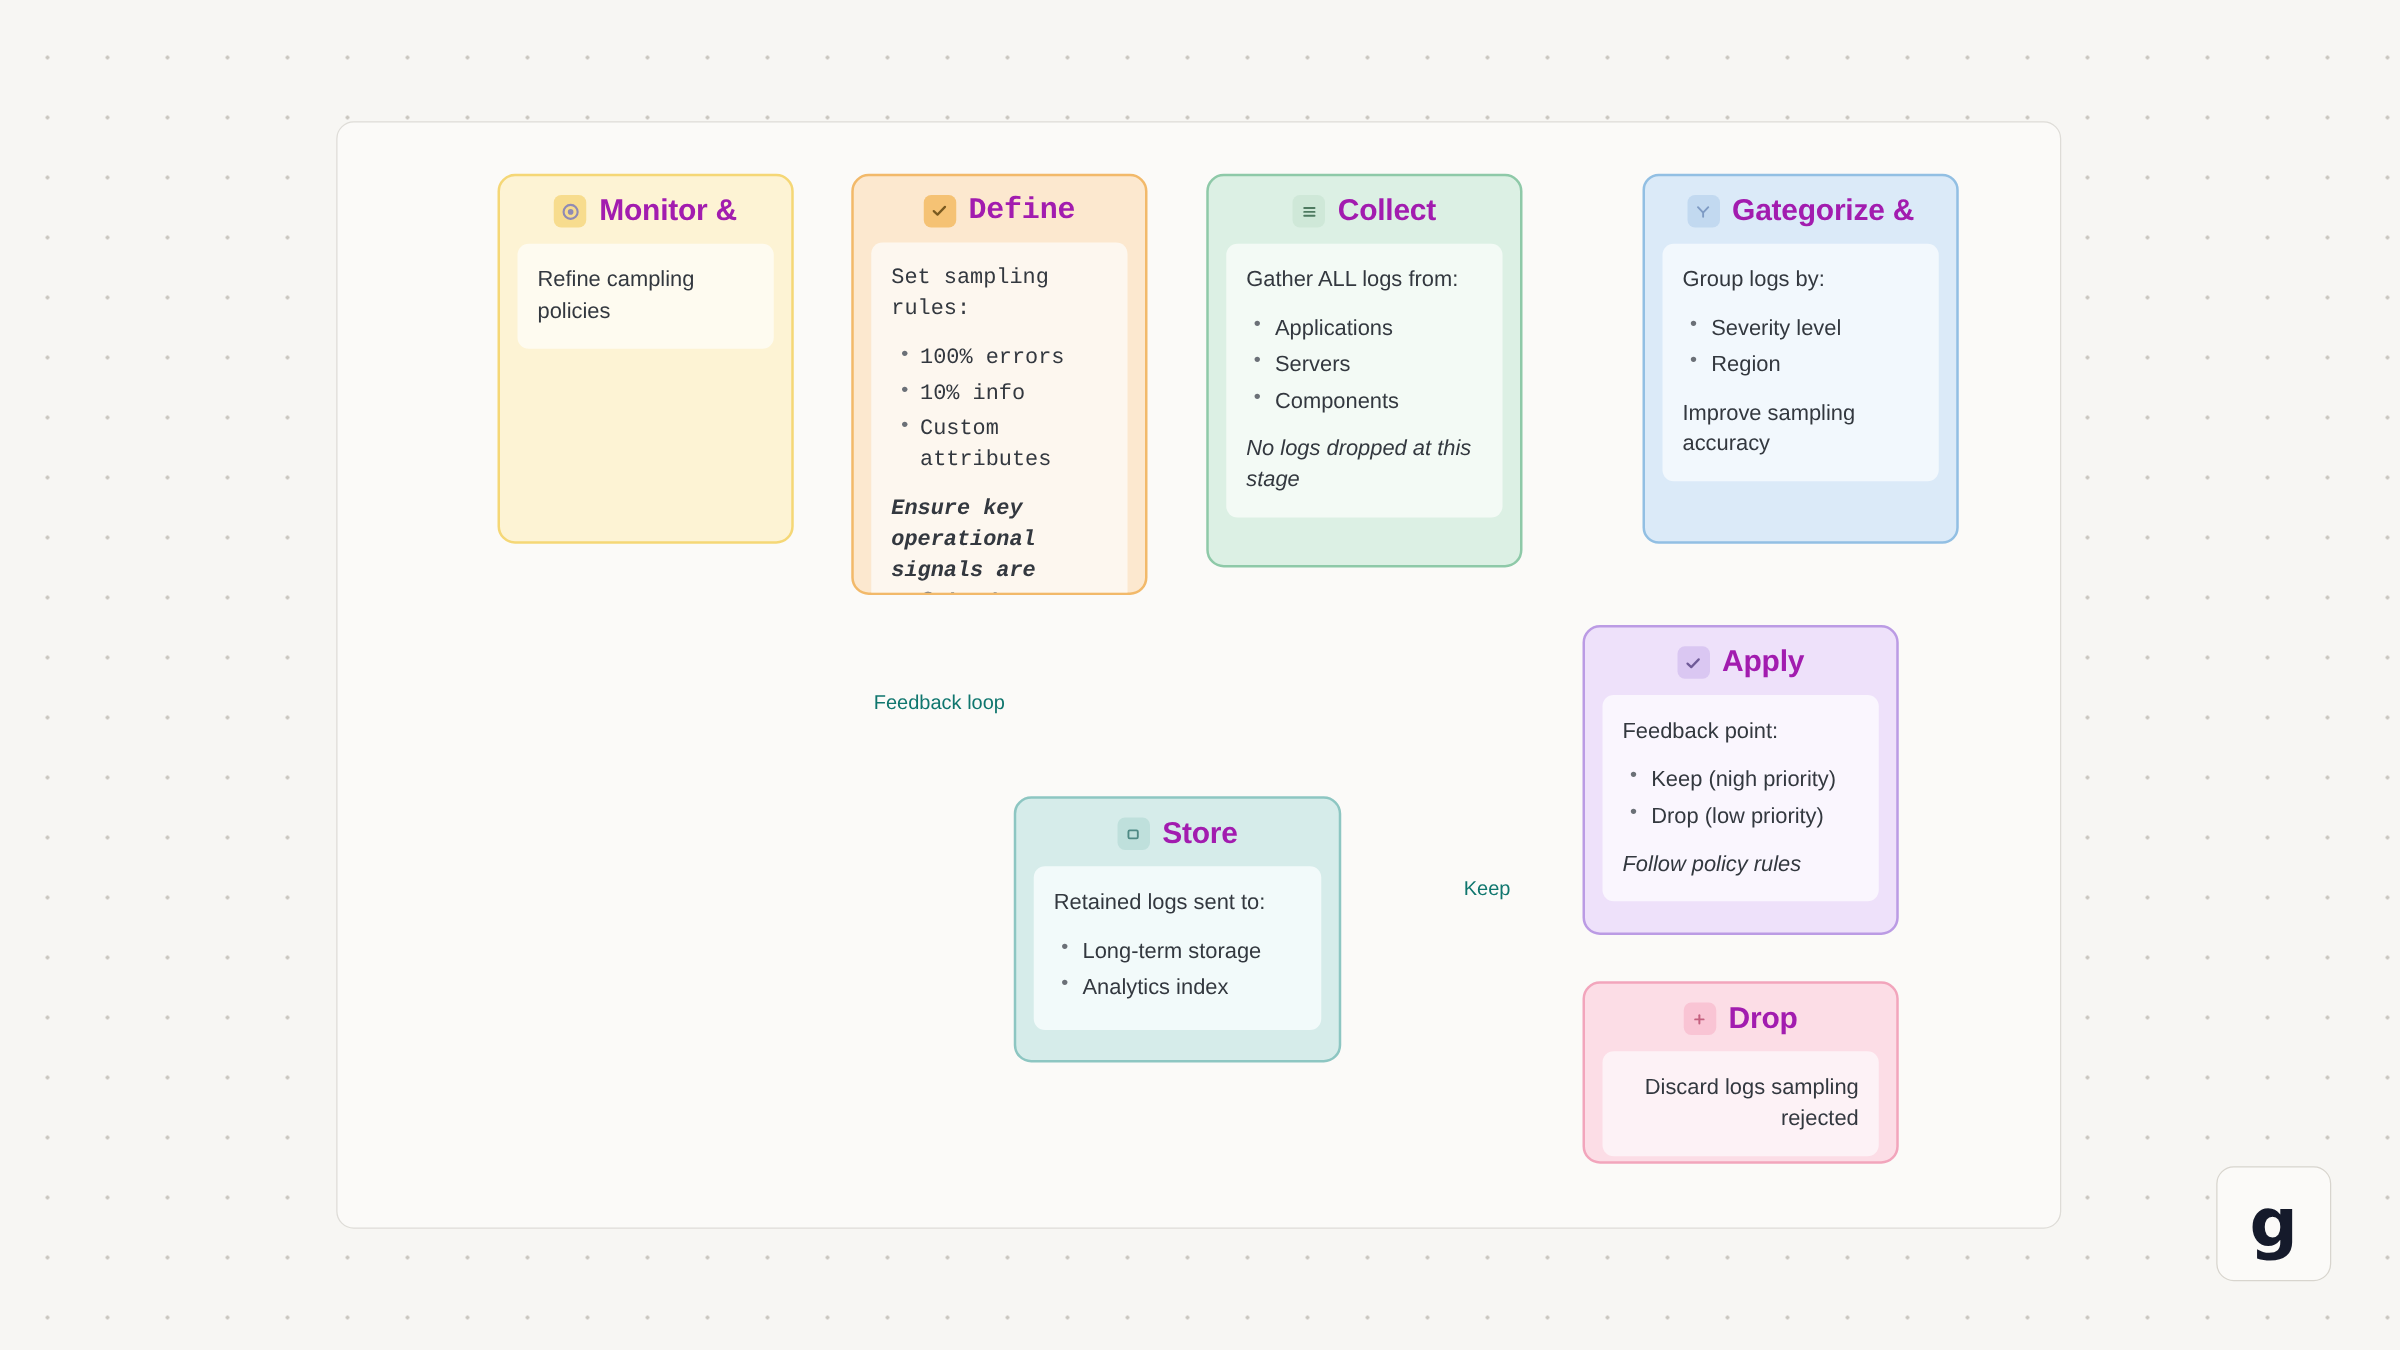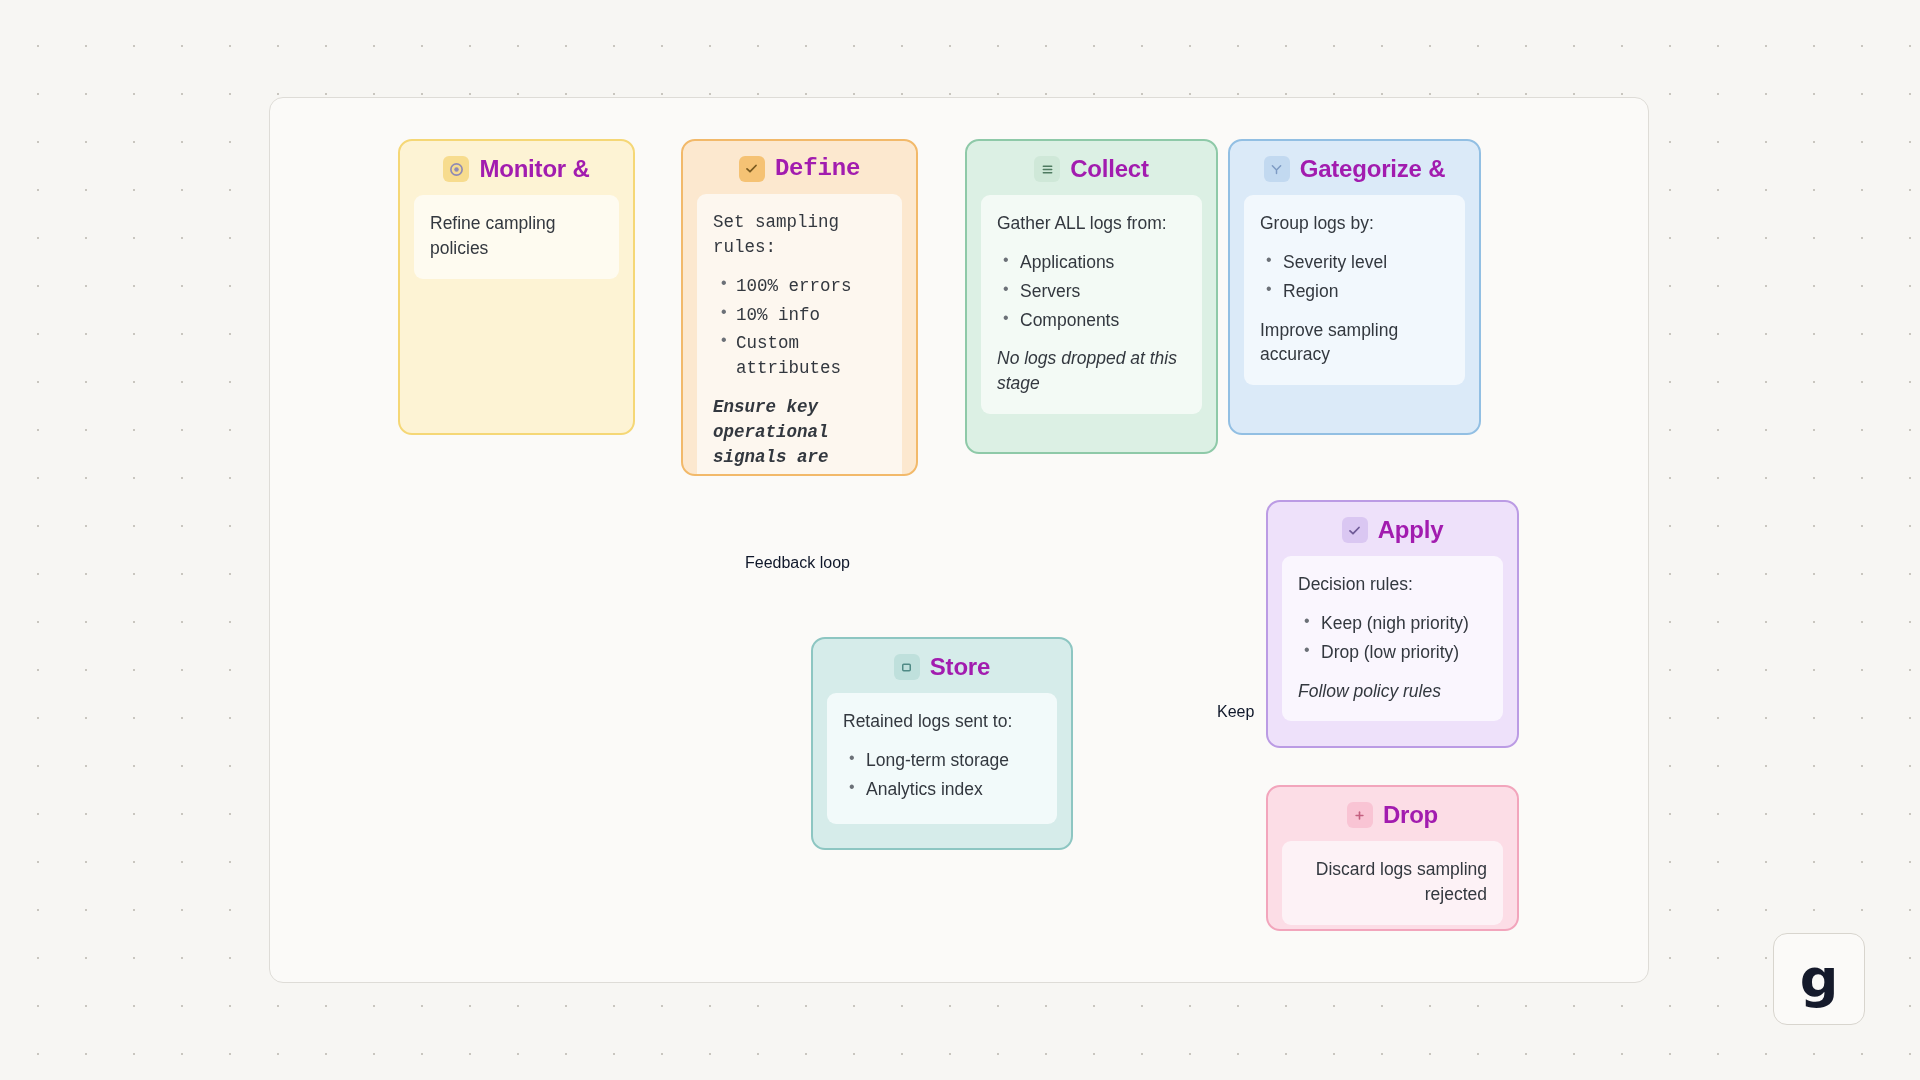--- a/index.html
+++ b/index.html
@@ -120,41 +120,40 @@
   .theme-teal .node-icon { background: #bfe0dc; }
 
   .theme-pink { background: #fcdde6; border-color: #f2a5bc; }
   .theme-pink .node-body { background: #fdf2f6; }
   .theme-pink .node-icon { background: #f9c4d4; }
 
   
   #node-monitor   { left: 398px; top: 139px; width: 237px; height: 296px; }
   #node-define    { left: 681px; top: 139px; width: 237px; height: 337px; font-family: Liberation Mono, monospace; }
   #node-collect   { left: 965px; top: 139px; width: 253px; height: 315px; }
-  #node-categorize{ left: 1228px; top: 139px; width: 253px; height: 296px; }
+  #node-categorize{ left: 1314px; top: 139px; width: 253px; height: 296px; border-radius: 13px; }
   #node-apply     { left: 1266px; top: 500px; width: 253px; height: 248px; }
   #node-store     { left: 811px; top: 637px; width: 262px; height: 213px; }
   #node-drop      { left: 1266px; top: 785px; width: 253px; height: 146px; }
 
   
   #edge-layer {
     position: absolute;
     left: 0; top: 0;
     width: 1920px; height: 1080px;
     pointer-events: none;
   }
 
   .edge-label {
     position: absolute;
     font-size: 16px;
-    color: #0f172a;
+    color: #0f766e;
     background: #fbfaf8;
     padding: 0 7px;
     white-space: nowrap;
-    margin-left: 46px;
   }
   #label-feedback { left: 692px; top: 554px; }
   #label-keep     { left: 1164px; top: 703px; }
 
   
   #logo-badge {
     position: absolute;
     left: 1773px;
     top: 933px;
     width: 92px;
@@ -284,21 +283,21 @@
 <div class="node theme-purple" id="node-apply">
   <div class="node-header">
     <span class="node-icon">
       <svg width="15" height="15" viewBox="0 0 16 16">
         <path d="M3.2,8.4 L6.4,11.4 L12.8,4.8" fill="none" stroke="#6f5a97" stroke-width="1.9" stroke-linecap="round" stroke-linejoin="round"></path>
       </svg>
     </span>
     <span class="node-title">Apply</span>
   </div>
   <div class="node-body">
-    <div class="lead">Decision rules:</div>
+    <div class="lead">Feedback point:</div>
     <ul>
       <li>Keep (nigh priority)</li>
       <li>Drop (low priority)</li>
     </ul>
     <div class="note">Follow policy rules</div>
   </div>
 </div>
 
 <div class="node theme-teal" id="node-store">
   <div class="node-header">

